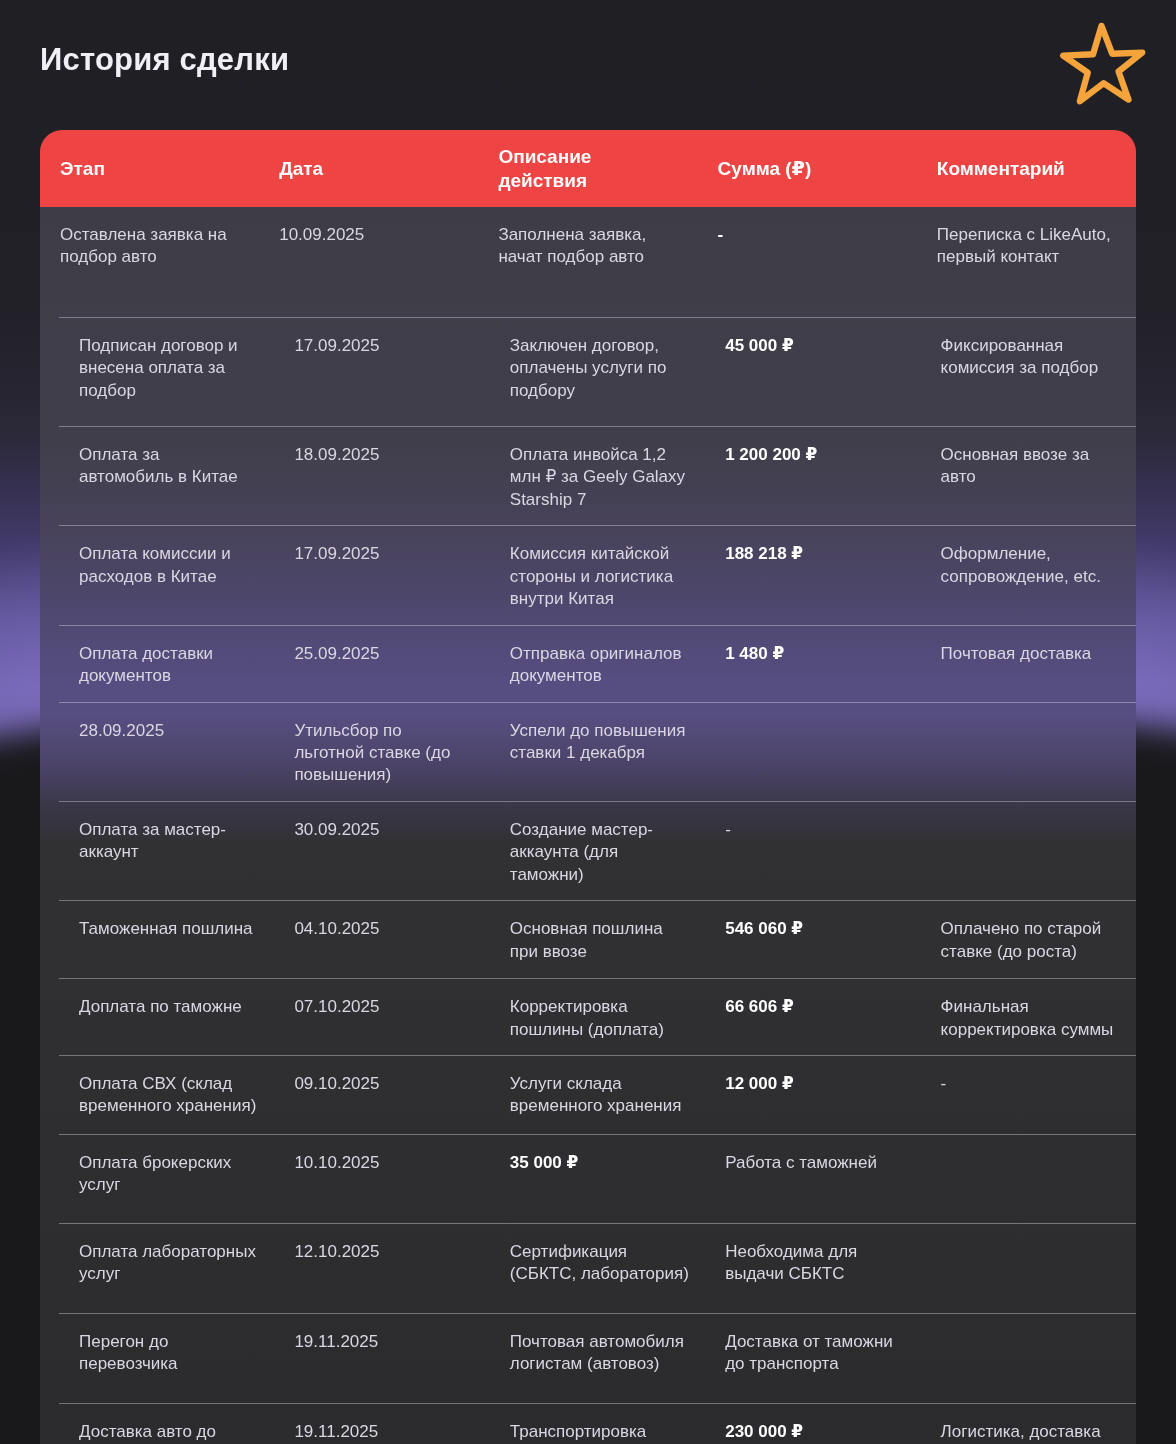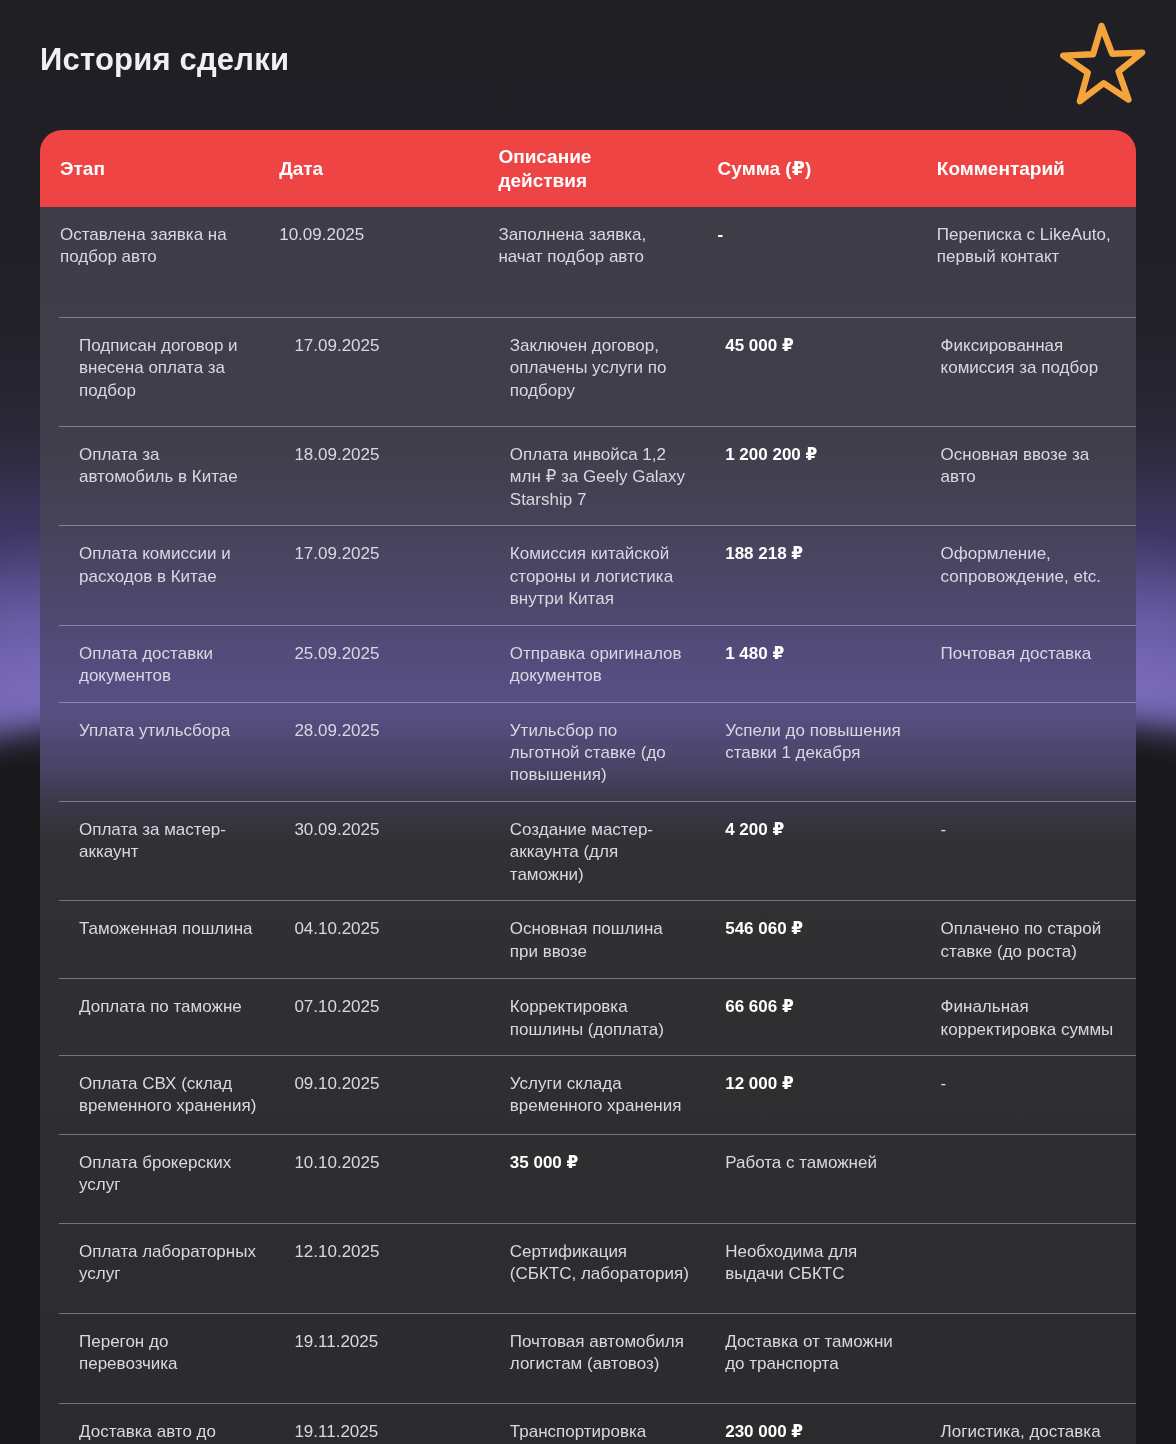--- a/index.html
+++ b/index.html
@@ -117,31 +117,29 @@
 
   <div class="row">
     <div class="cell stage">Оплата доставки документов</div>
     <div class="cell date">25.09.2025</div>
     <div class="cell desc">Отправка оригиналов документов</div>
     <div class="cell amount">1 480 ₽</div>
     <div class="cell comment">Почтовая доставка</div>
   </div>
 
   <div class="row">
-    <div class="cell stage">Уплата утильсбора</div>
     <div class="cell date">28.09.2025</div>
     <div class="cell desc">Утильсбор по льготной ставке (до повышения)</div>
     <div class="cell comment">Успели до повышения ставки 1 декабря</div>
   </div>
 
   <div class="row">
     <div class="cell stage">Оплата за мастер-аккаунт</div>
     <div class="cell date">30.09.2025</div>
     <div class="cell desc">Создание мастер-аккаунта (для таможни)</div>
-    <div class="cell amount">4 200 ₽</div>
     <div class="cell comment">-</div>
   </div>
 
   <div class="row">
     <div class="cell stage">Таможенная пошлина</div>
     <div class="cell date">04.10.2025</div>
     <div class="cell desc">Основная пошлина при ввозе</div>
     <div class="cell amount">546 060 ₽</div>
     <div class="cell comment">Оплачено по старой ставке (до роста)</div>
   </div>

